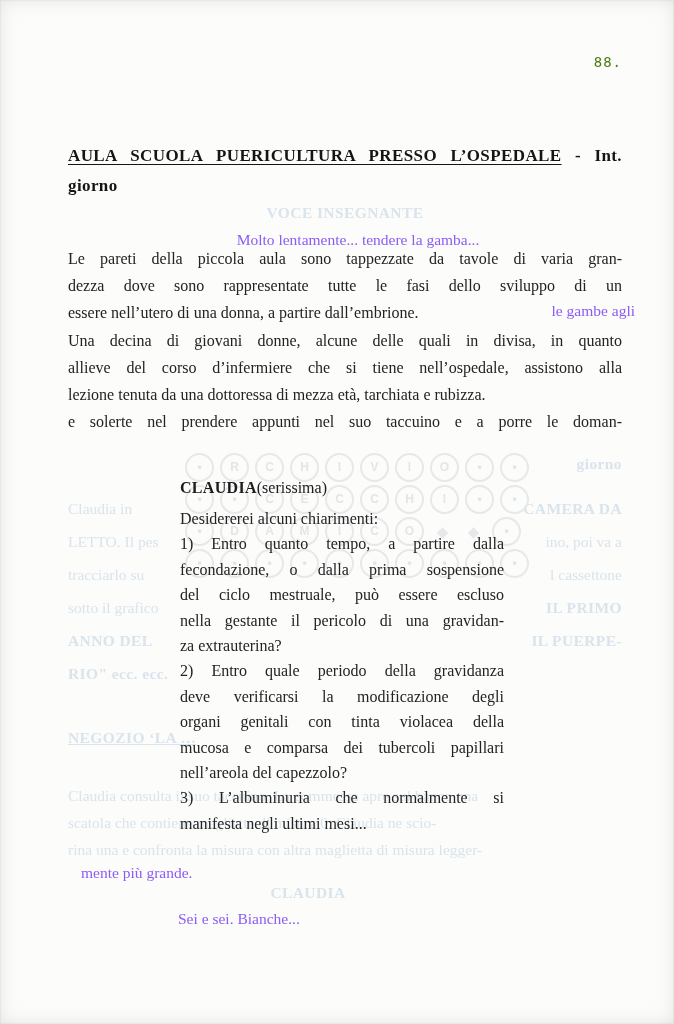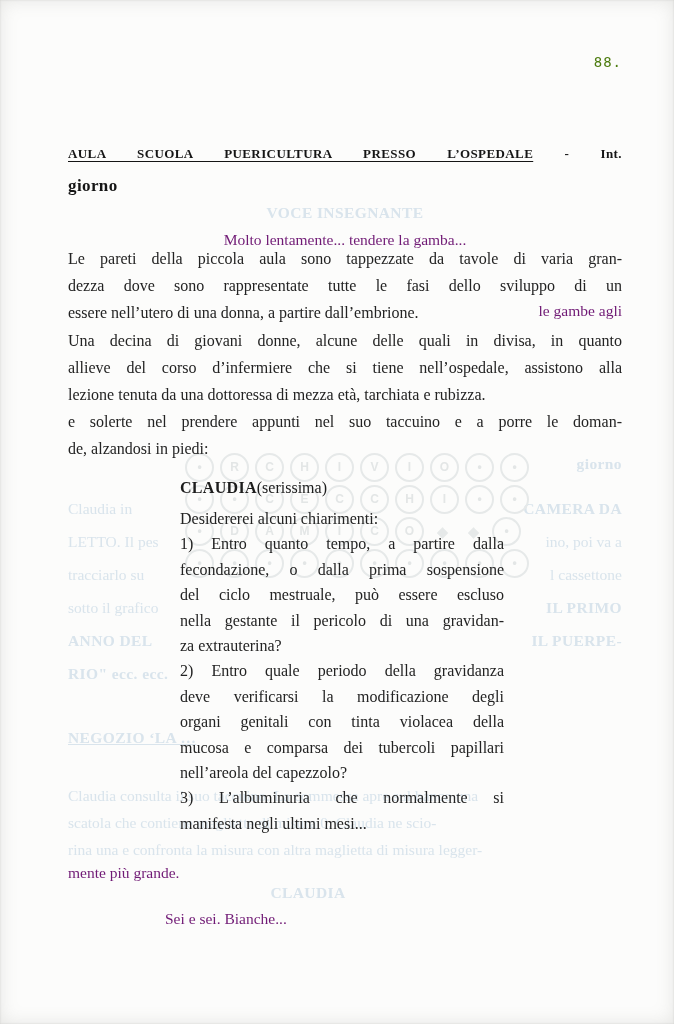--- a/index.html
+++ b/index.html
@@ -23,21 +23,21 @@
   .main-layer{position:absolute;inset:0;z-index:3;}
 
   
   .pagenum{
     position:absolute;top:42px;right:52px;
     font-family:"DejaVu Sans Mono", monospace;
     font-size:14px;color:#4d7c0f;letter-spacing:1px;margin-top:12px;
   }
   .heading{
     position:absolute;left:68px;top:146px;width:554px;
-    font-weight:bold;font-size:13px;letter-spacing:.4px;color:#151515;
+    font-weight:bold;font-size:17px;letter-spacing:.4px;color:#151515;
     text-align:justify;text-align-last:justify;
   }
   .heading .u{text-decoration:underline;text-underline-offset:3px;}
   .heading2{
     position:absolute;left:68px;top:176px;
     font-weight:bold;font-size:17px;letter-spacing:.4px;color:#151515;
   }
   .action{
     position:absolute;left:68px;top:245px;width:554px;
     font-size:16px;line-height:27.2px;color:#232323;
@@ -55,21 +55,21 @@
 
   
   .ghost-layer div{position:absolute;font-size:15.5px;}
   .g-center{left:68px;width:554px;text-align:center;}
   .g-bold{font-weight:bold;letter-spacing:.4px;}
   .g-right{left:68px;width:554px;text-align:right;}
   .g-pair{left:68px;width:554px;}
   .g-pair .pl{float:left;}
   .g-pair .pr{float:right;}
   .g-under{text-decoration:underline;}
-  .g-light{color:#701a75;}
+  .g-light{color:#8b5cf6;margin-left:13px;}
 
   
   .wm-row{height:32px;white-space:nowrap;}
   .wm-circle{
     display:inline-block;width:25px;height:25px;margin:1px 3px;
     border:2.5px solid #e6e9e9;border-radius:50%;
     color:#e3e6e6;font-family:"Liberation Sans",sans-serif;
     font-size:12px;font-weight:bold;line-height:25px;text-align:center;
     vertical-align:middle;
   }
@@ -140,21 +140,20 @@
     <div class="heading2">giorno</div>
 
     <div class="action">
       <div class="j">Le pareti della piccola aula sono tappezzate da tavole di varia gran-</div>
       <div class="j">dezza dove sono rappresentate tutte le fasi dello sviluppo di un</div>
       <div>essere nell’utero di una donna, a partire dall’embrione.</div>
       <div class="j">Una decina di giovani donne, alcune delle quali in divisa, in quanto</div>
       <div class="j">allieve del corso d’infermiere che si tiene nell’ospedale, assistono alla</div>
       <div>lezione tenuta da una dottoressa di mezza età, tarchiata e rubizza.</div>
       <div class="j">e solerte nel prendere appunti nel suo taccuino e a porre le doman-</div>
-      <div>de, alzandosi in piedi:</div>
     </div>
 
     <div class="cue"><b>CLAUDIA</b><span>(serissima)</span></div>
 
     <div class="dialogue">
       <div>Desidererei alcuni chiarimenti:</div>
       <div class="j">1) Entro quanto tempo, a partire dalla</div>
       <div class="j">fecondazione, o dalla prima sospensione</div>
       <div class="j">del ciclo mestruale, può essere escluso</div>
       <div class="j">nella gestante il pericolo di una gravidan-</div>

